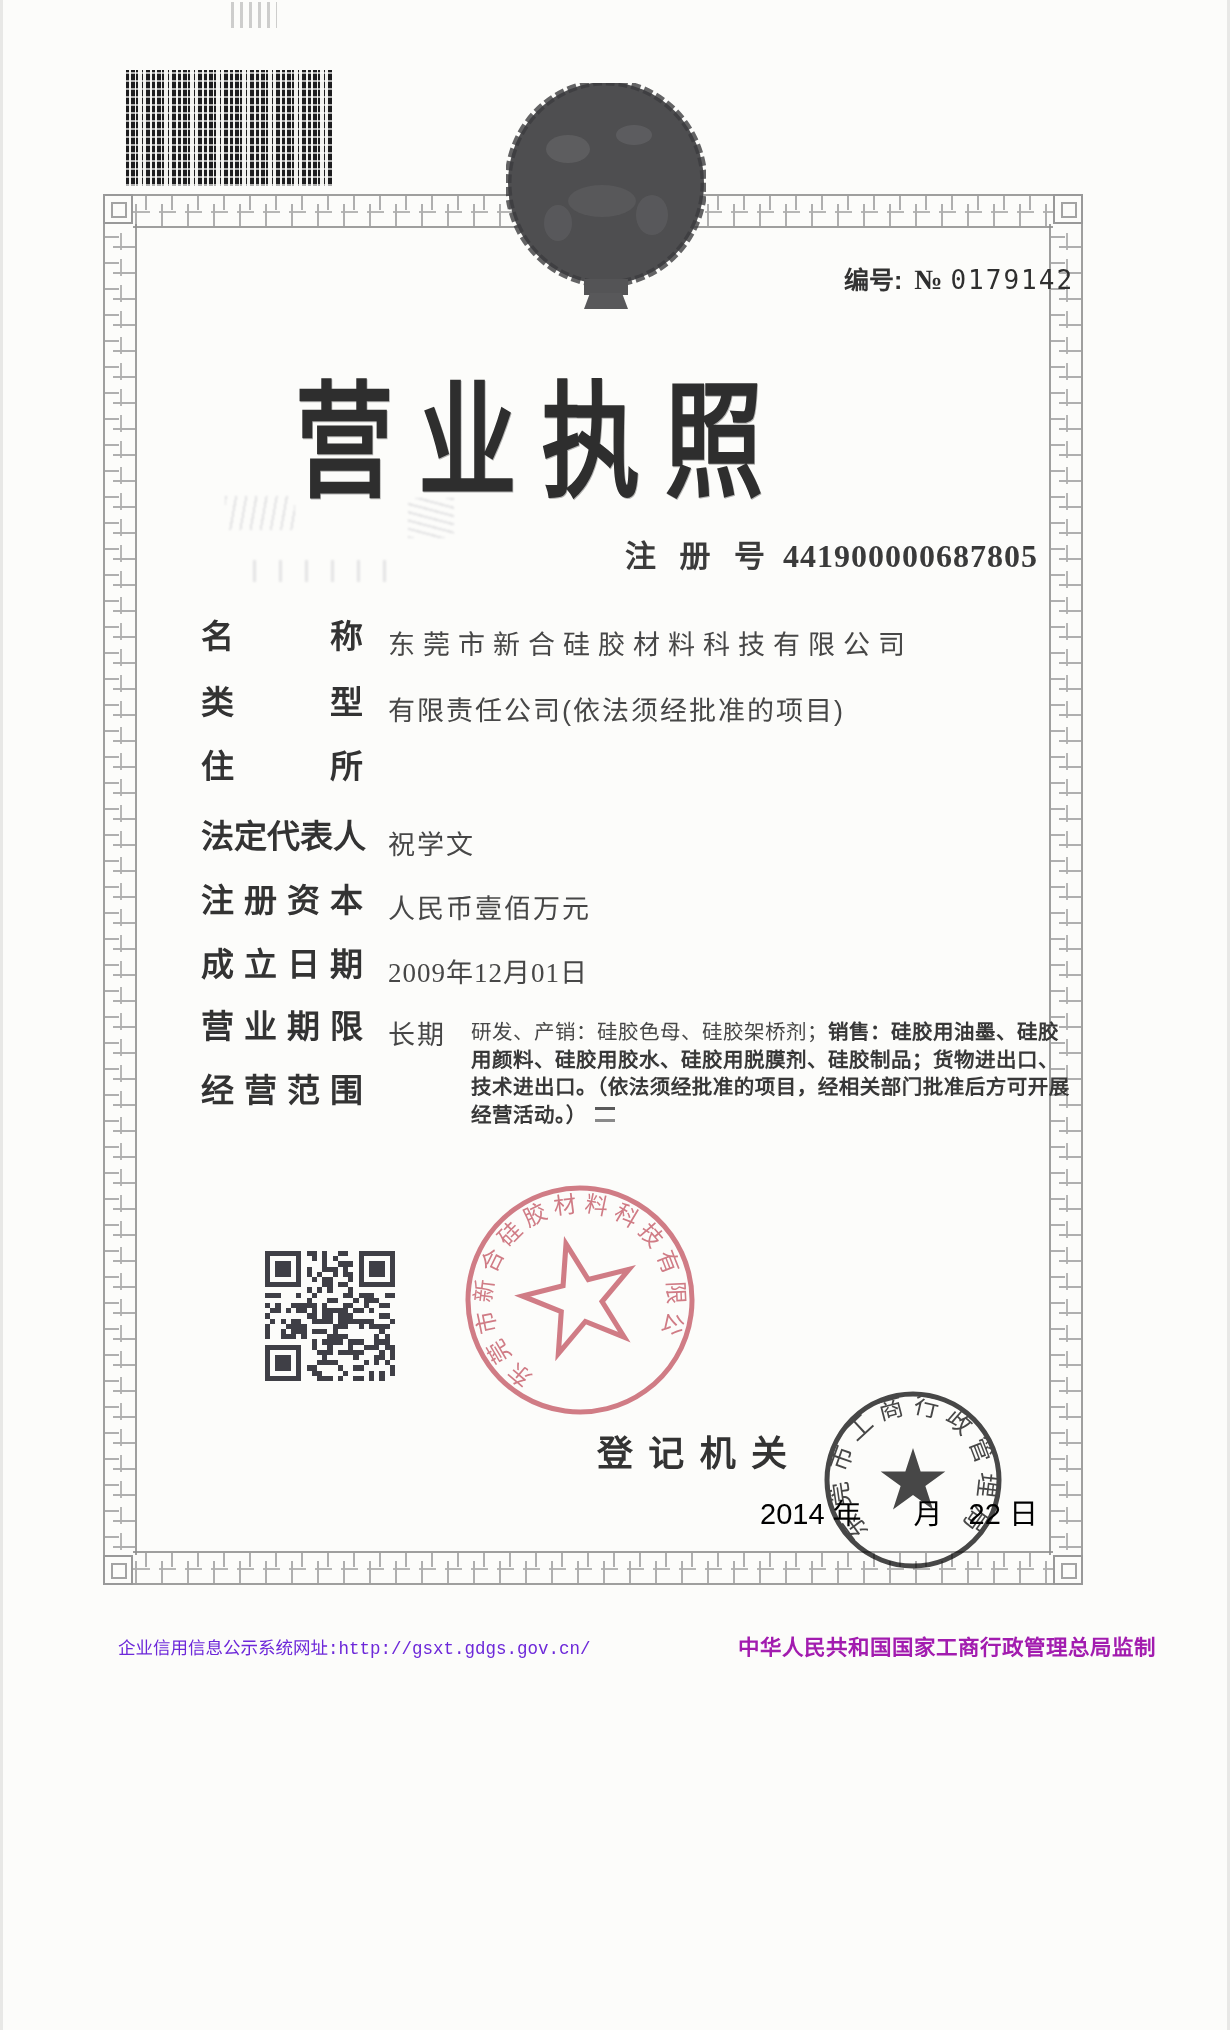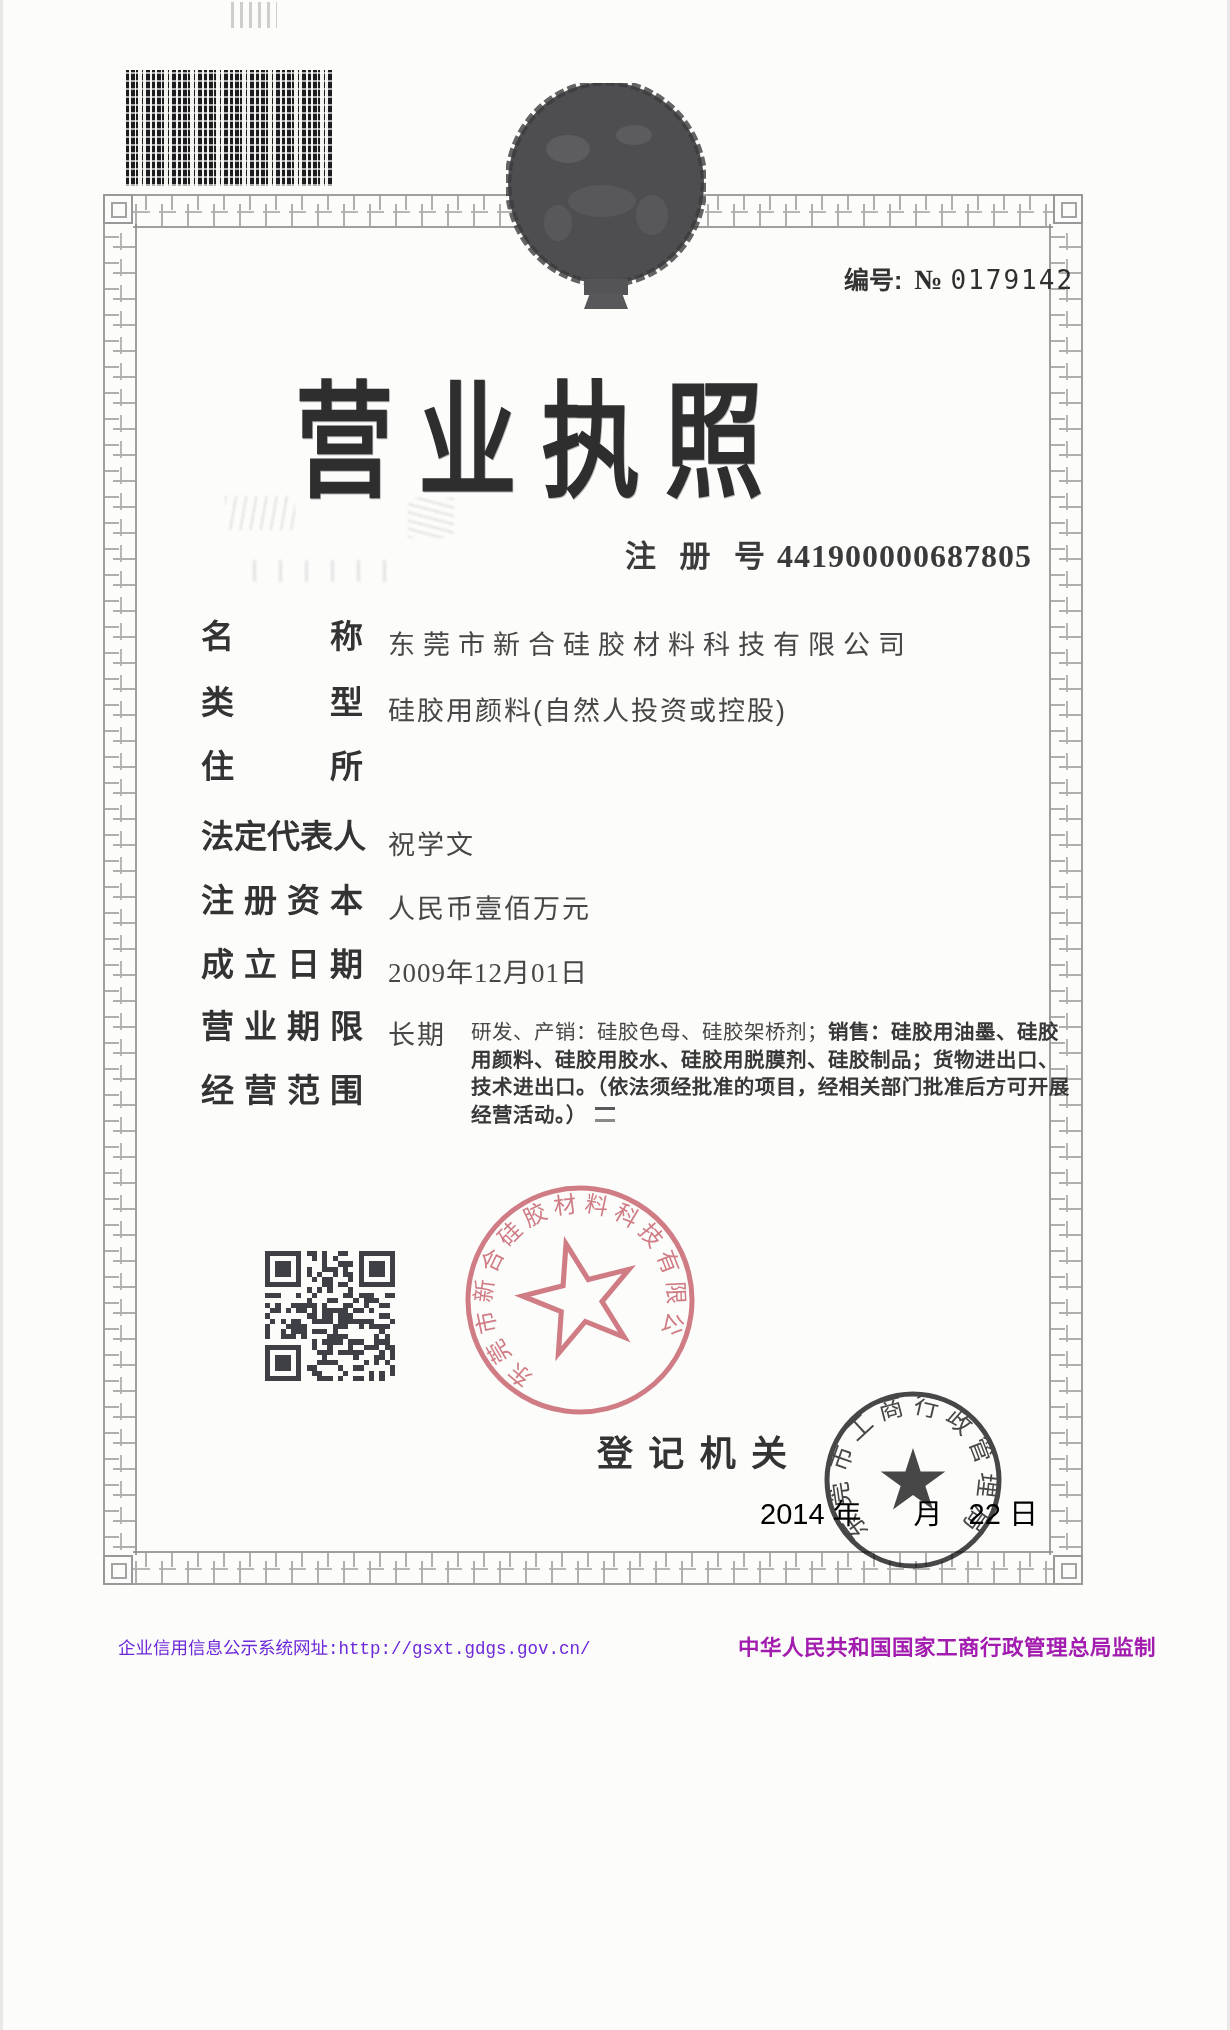--- a/index.html
+++ b/index.html
@@ -62,21 +62,21 @@
   
   .title{
     position:absolute; left:292px; top:340px; z-index:2; margin:0;
     font-size:126px; font-weight:700; letter-spacing:32px; white-space:nowrap;
     color:#2e2e2e; transform:scaleX(.78); transform-origin:left top;
     text-shadow:1px 1px 0 rgba(70,70,70,.4);
   }
   
   .regno{position:absolute; left:622px; top:531px; z-index:2; display:flex; align-items:baseline;}
   .regno .r-label{width:140px; font-size:31px; font-weight:600; color:#3b3b3b;}
-  .regno .r-num{margin-left:12px; font-family:"Liberation Serif",serif; font-size:32px; font-weight:600; letter-spacing:1px; color:#3a3a3a;}
+  .regno .r-num{margin-left:18px; font-family:"Liberation Serif",serif; font-size:32px; font-weight:600; letter-spacing:1px; color:#3a3a3a;}
   
   .row{position:absolute; left:198px; display:flex; align-items:flex-start; z-index:2;}
   .row-label{width:162px; flex:0 0 162px; font-size:33px; font-weight:600; color:#333; line-height:1.15;}
   [data-justify]{display:flex; justify-content:space-between;}
   .row-value{margin-left:25px; padding-top:5px; font-size:27px; letter-spacing:2px; color:#474747; white-space:nowrap;}
   .row-name .row-value{letter-spacing:8px; font-weight:500;}
   .row-addr .row-value{letter-spacing:.5px;}
   .v-serif{font-family:"Liberation Serif",serif; letter-spacing:1px;}
   
   .scope-text{
@@ -167,21 +167,21 @@
         <span>名</span>
         <span>称</span>
       </span>
     <span class="row-value">东莞市新合硅胶材料科技有限公司</span>
   </div>
   <div class="row" style="top:684px">
     <span class="row-label" data-justify="">
         <span>类</span>
         <span>型</span>
       </span>
-    <span class="row-value">硅胶用颜料(自然人投资或控股)</span>
+    <span class="row-value">有限责任公司(依法须经批准的项目)</span>
   </div>
   <div class="row row-addr" style="top:748px">
     <span class="row-label" data-justify="">
         <span>住</span>
         <span>所</span>
       </span>
   </div>
   <div class="row" style="top:818px">
     <span class="row-label" data-justify="">
         <span>法</span>

